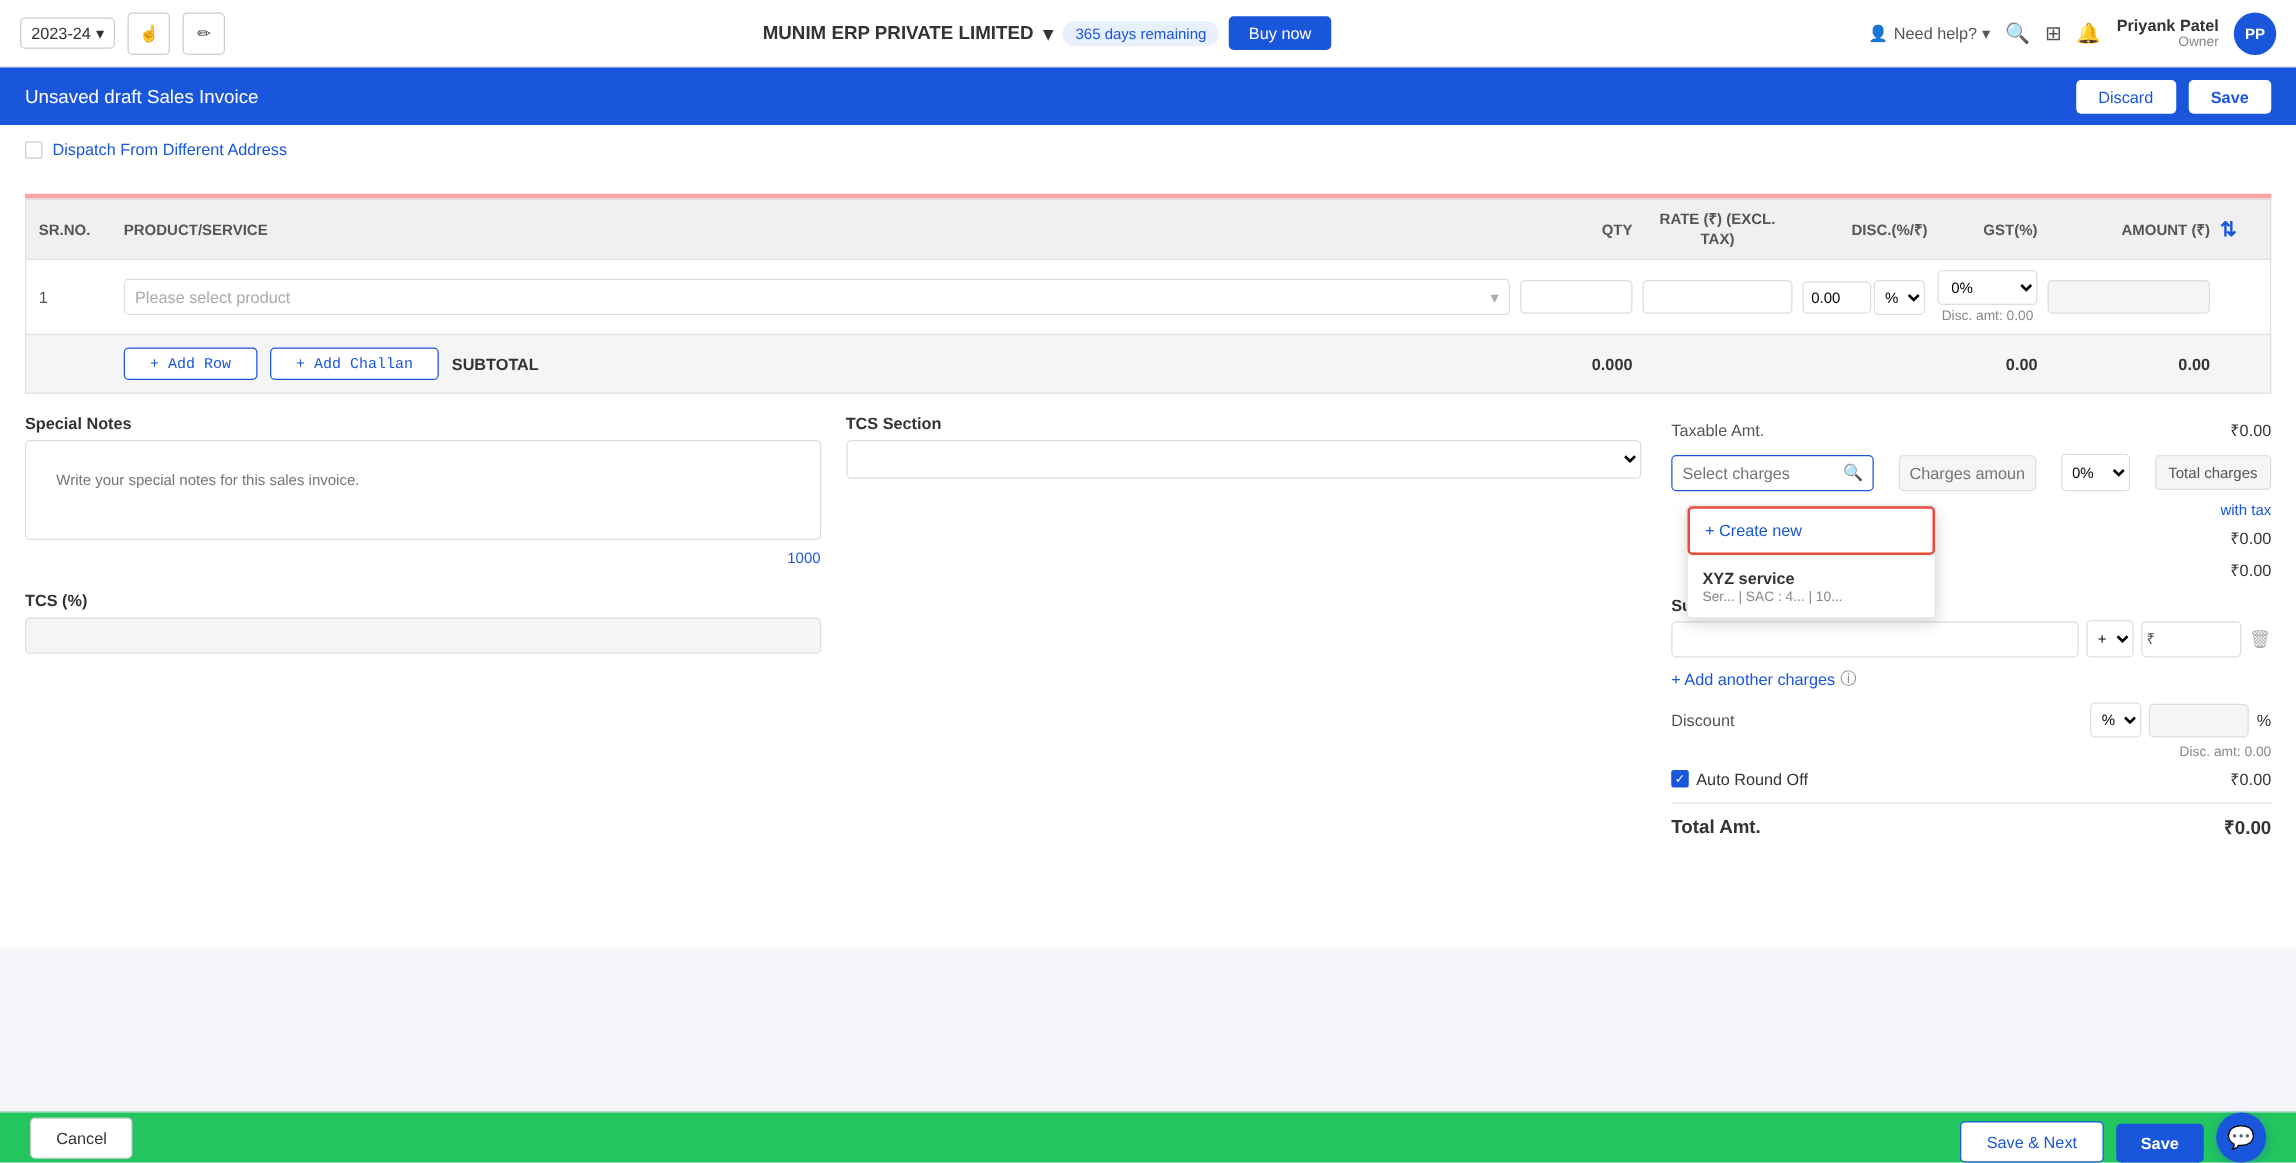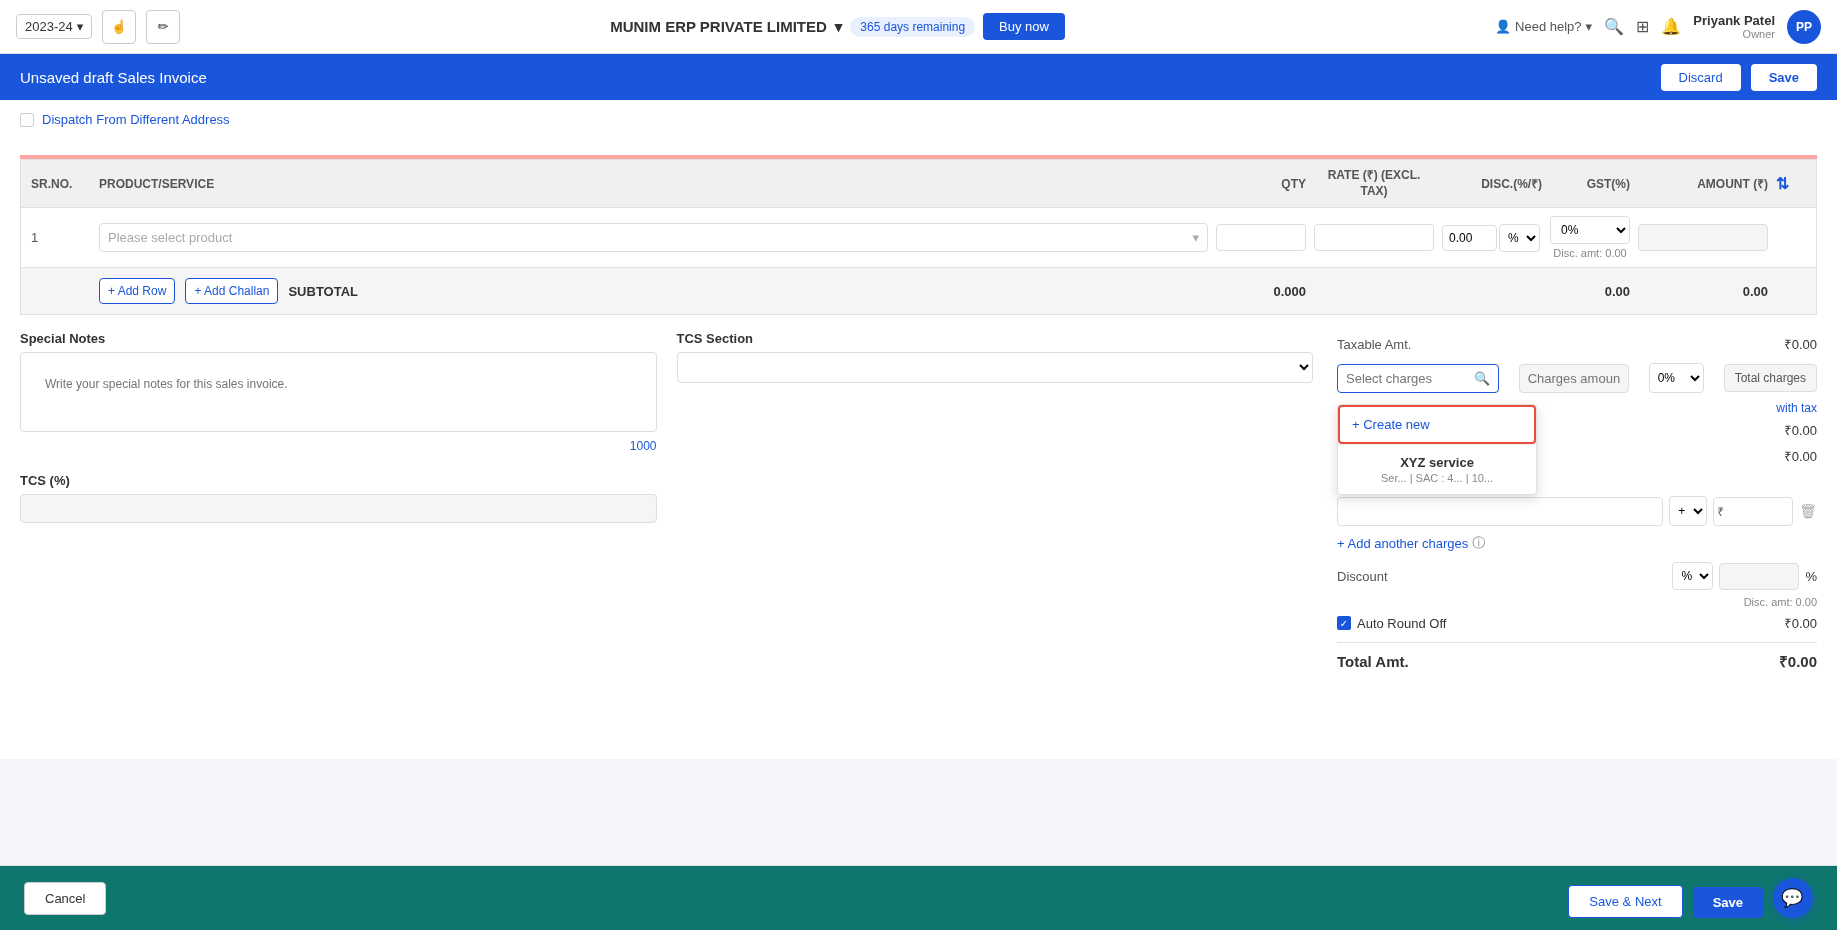--- a/index.html
+++ b/index.html
@@ -100,21 +100,21 @@
     
     .subtotal-row {
       display: grid;
       grid-template-columns: 60px 1fr 90px 120px 100px 80px 130px 30px;
       border: 1px solid #e0e0e0; border-top: none; padding: 10px 10px;
       align-items: center; gap: 8px; background: #f5f5f5;
     }
     .add-btns { display: flex; gap: 10px; align-items: center; }
     .add-row-btn, .add-challan-btn {
       border: 1px solid #1a56db; color: #1a56db; background: #fff; border-radius: 4px;
-      padding: 5px 8px; font-size: 12px; cursor: pointer; display: flex; align-items: center; gap: 4px;
+      padding: 5px 20px; font-size: 12px; cursor: pointer; display: flex; align-items: center; gap: 4px; font-family: Liberation Mono, monospace;
     }
     .subtotal-label { font-weight: 700; font-size: 13px; color: #333; }
     .subtotal-val { text-align: right; font-weight: 600; }
     .special-notes-label { font-size: 13px; font-weight: 600; margin-bottom: 6px; }
     .special-notes-textarea {
       width: 100%; height: 80px; border: 1px solid #ddd; border-radius: 4px;
       padding: 24px; font-size: 12px; color: #aaa; resize: none;
     }
     .char-count { text-align: right; color: #1a56db; font-size: 12px; margin-top: 4px; }
 
@@ -148,24 +148,23 @@
       width: 110px; border: 1px solid #ddd; border-radius: 4px; padding: 6px 8px; font-size: 13px; background: #f5f5f5; color: #aaa;
     }
     .percent-select { border: 1px solid #ddd; border-radius: 4px; padding: 6px 4px; font-size: 12px; background: #fff; }
     .total-charges-btn {
       border: 1px solid #ddd; border-radius: 4px; padding: 6px 10px; font-size: 12px;
       background: #f5f5f5; color: #555; cursor: pointer; white-space: nowrap;
     }
 
     
     .dropdown-menu {
-      position: absolute; top: 40px; left: 0; width: 200px; background: #fff;
+      position: absolute; top: 40px; left: 12px; width: 200px; background: #fff;
       border: 1px solid #e0e0e0; border-radius: 4px; box-shadow: 0 4px 12px rgba(0,0,0,0.15);
       z-index: 100;
-      text-align: center;
     }
     .dropdown-create-new {
       padding: 10px 12px; color: #1a56db; font-size: 13px; cursor: pointer;
       border: 2px solid #e74c3c; border-radius: 4px; display: flex; align-items: center; gap: 4px;
     }
     .dropdown-item {
       padding: 10px 12px; border-top: 1px solid #f0f0f0; cursor: pointer;
     }
     .dropdown-item-title { font-size: 13px; font-weight: 600; color: #333; }
     .dropdown-item-sub { font-size: 11px; color: #888; margin-top: 2px; }
@@ -198,22 +197,22 @@
     .checkbox-blue { width: 14px; height: 14px; border: none; background: #1a56db; border-radius: 2px; display: flex; align-items: center; justify-content: center; }
     .checkmark { color: #fff; font-size: 10px; }
 
     .total-amt-row {
       display: flex; align-items: center; justify-content: space-between;
       padding: 8px 0; font-weight: 700; font-size: 15px; border-top: 1px solid #e0e0e0; margin-top: 4px;
     }
 
     
     .footer {
-      position: fixed; bottom: 0; left: 0; right: 0; background: #0f766e;
-      border-top: 1px solid #e0e0e0; padding: 12px 24px;
+      position: fixed; bottom: 0; left: 0; right: 0; background: #22c55e;
+      border-top: 1px solid #e0e0e0; padding: 0 24px;
       display: flex; justify-content: space-between; align-items: center; z-index: 50;
     }
     .cancel-btn {
       border: 1px solid #ccc; background: #fff; border-radius: 4px;
       padding: 8px 20px; font-size: 13px; cursor: pointer; color: #333;
     }
     .footer-right { display: flex; gap: 10px; align-items: flex-end; }
     .save-next-btn {
       border: 1px solid #1a56db; background: #fff; color: #1a56db; border-radius: 4px;
       padding: 8px 20px; font-size: 13px; cursor: pointer; font-weight: 500;

